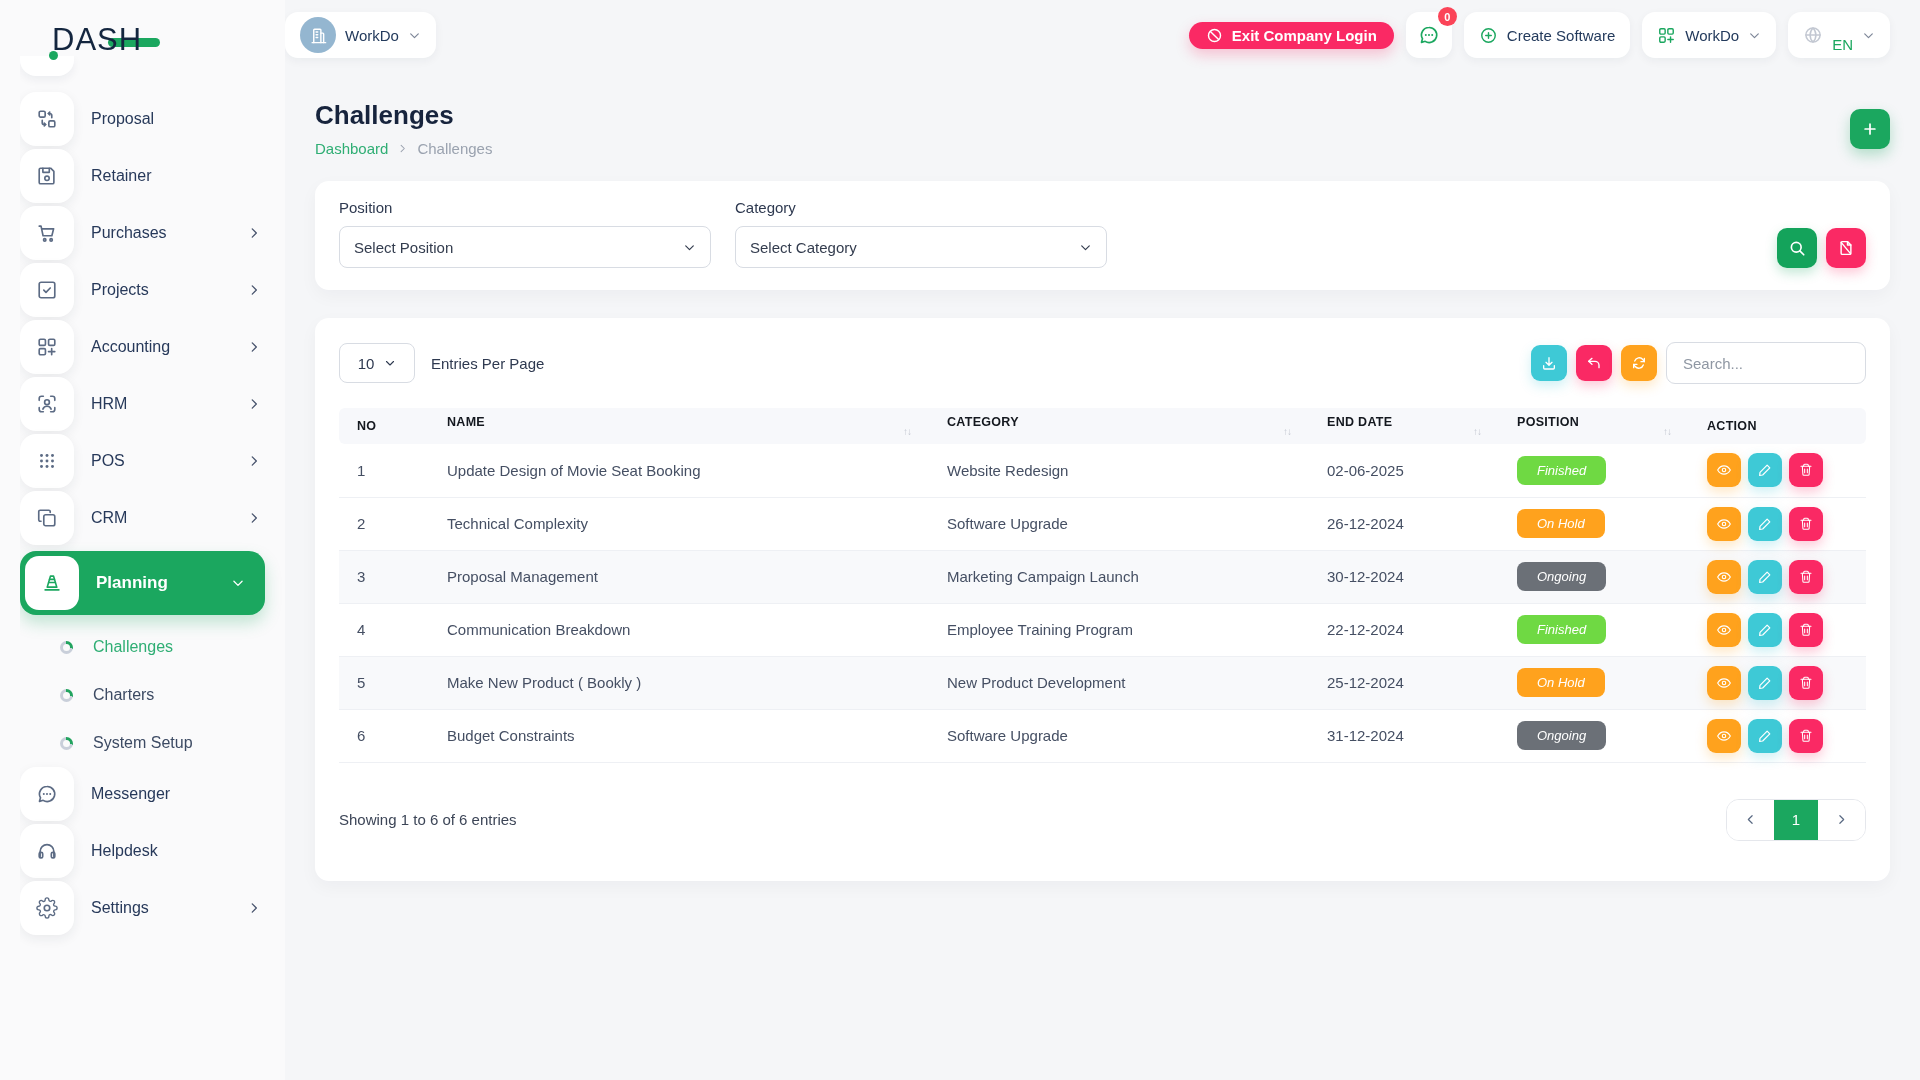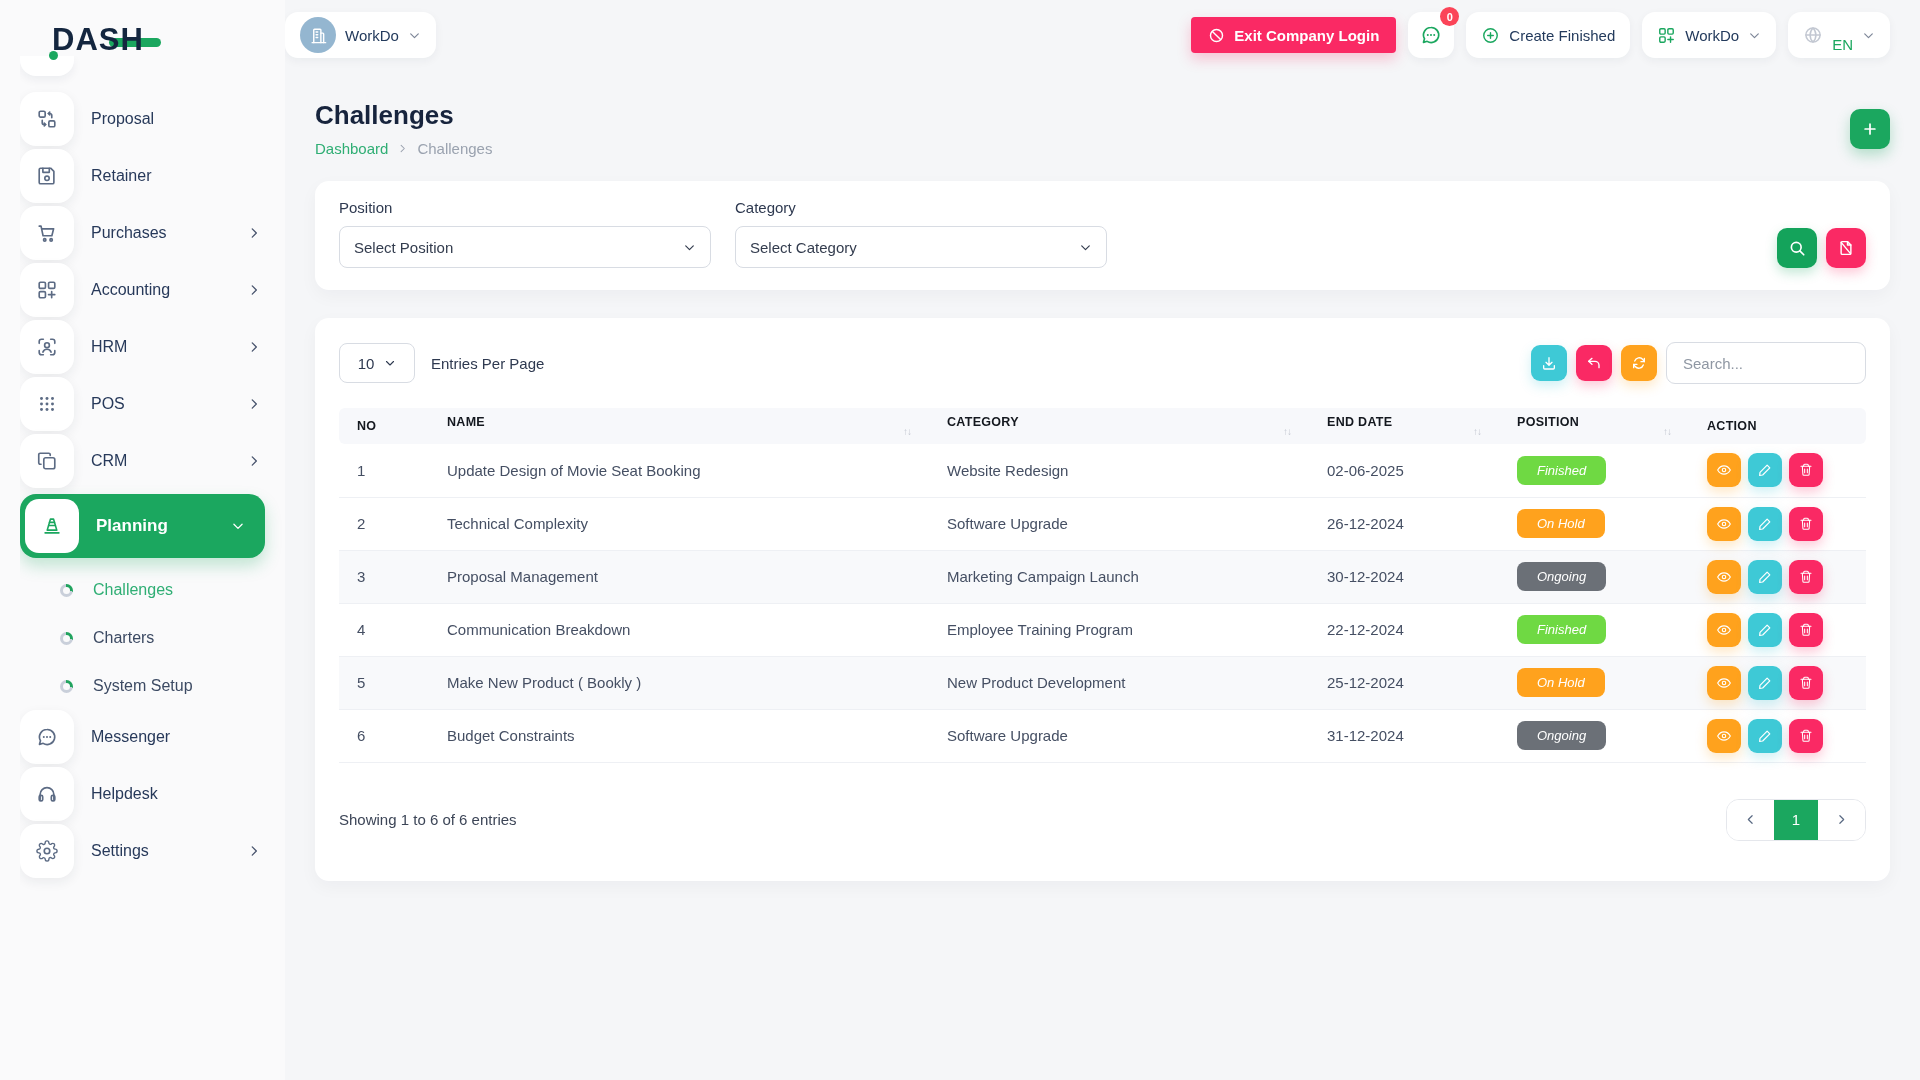--- a/index.html
+++ b/index.html
@@ -4,21 +4,21 @@
 <style>
   * { margin:0; padding:0; box-sizing:border-box; }
   html,body { width:1920px; height:1080px; overflow:hidden;
     font-family:"Liberation Sans","DejaVu Sans",sans-serif;
     background:#f5f6f8; color:#243757; }
 
   
   .sidebar { position:fixed; left:0; top:0; bottom:0; width:285px;
     background:#fafafb; padding:0 0 0 20px; z-index:5; }
   .logo { position:absolute; left:52px; top:22px; height:40px; }
-  .logo-text { position:relative; z-index:1; font-size:31px; font-weight:700;
+  .logo-text { position:relative; z-index:1; font-size:31px; font-weight:400;
     letter-spacing:1px; color:#14263f; }
   .logo-bar { position:absolute; z-index:0; left:62%; top:16px; width:52px;
     height:9px; border-radius:5px; background:#1ba75f; }
   .logo-dot { position:absolute; left:-3px; bottom:2px; width:9px; height:9px;
     border-radius:50%; background:#1ba75f; }
   .side-list { margin-top:56px; height:calc(100% - 56px); overflow:hidden; }
   .sliver { width:54px; height:20px; background:#fff;
     border-radius:0 0 16px 16px; box-shadow:0 4px 10px rgba(25,39,62,.06);
     margin-bottom:16px; }
   .side-item { display:flex; align-items:center; gap:17px; height:54px;
@@ -52,22 +52,22 @@
     height:46px; border-radius:13px; padding:0 15px; cursor:pointer;
     box-shadow:0 3px 10px rgba(25,39,62,.05); font-size:15px; color:#233a5c;
     font-weight:500; white-space:nowrap; }
   .ws-avatar { width:36px; height:36px; border-radius:50%; background:#94b6d0;
     display:flex; align-items:center; justify-content:center; color:#fff; }
   .ws-avatar svg { width:19px; height:19px; }
   .pill .chev { color:#7d8698; display:flex; }
   .pill .chev svg { width:13px; height:13px; }
   .spacer { margin-left:auto; }
   .btn-exit { display:flex; align-items:center; gap:9px; background:#fa2964;
-    color:#fff; font-size:15px; font-weight:600; height:36px; padding:8px 17px;
-    border:none; border-radius:4px; cursor:pointer;
+    color:#fff; font-size:15px; font-weight:600; height:27px; padding:8px 17px;
+    border:none; border-radius:14px; cursor:pointer;
     box-shadow:0 6px 14px rgba(250,41,100,.25); }
   .btn-exit svg { width:17px; height:17px; }
   .chat-btn { position:relative; width:46px; height:46px; background:#fff;
     border-radius:13px; display:flex; align-items:center; justify-content:center;
     cursor:pointer; box-shadow:0 3px 10px rgba(25,39,62,.05); color:#1ba75f; }
   .chat-btn svg { width:22px; height:22px; }
   .chat-badge { position:absolute; top:-5px; right:-5px; min-width:19px;
     height:19px; border-radius:50%; background:#fb4458; color:#fff;
     font-size:11px; font-weight:700; display:flex; align-items:center;
     justify-content:center; }
@@ -212,20 +212,34 @@
       <span class="side-label">Purchases</span>
       <span class="side-chev">
           <svg viewBox="0 0 24 24" fill="none" stroke="currentColor" stroke-width="2.2" stroke-linecap="round" stroke-linejoin="round">
             <path d="M9 5l7 7-7 7"></path>
           </svg>
         </span>
     </div>
     <div class="side-item">
       <span class="icon-box">
           <svg viewBox="0 0 24 24" fill="none" stroke="currentColor" stroke-width="1.8" stroke-linecap="round" stroke-linejoin="round">
+            <rect x="3.5" y="3.5" width="17" height="17" rx="2"></rect>
+            <path d="M8.5 12.2l2.4 2.4 4.6-4.8"></path>
+          </svg>
+        </span>
+      <span class="side-label">Projects</span>
+      <span class="side-chev">
+          <svg viewBox="0 0 24 24" fill="none" stroke="currentColor" stroke-width="2.2" stroke-linecap="round" stroke-linejoin="round">
+            <path d="M9 5l7 7-7 7"></path>
+          </svg>
+        </span>
+    </div>
+    <div class="side-item">
+      <span class="icon-box">
+          <svg viewBox="0 0 24 24" fill="none" stroke="currentColor" stroke-width="1.8" stroke-linecap="round" stroke-linejoin="round">
             <rect x="3.5" y="3.5" width="6.8" height="6.8" rx="1.4"></rect>
             <rect x="13.7" y="3.5" width="6.8" height="6.8" rx="1.4"></rect>
             <rect x="3.5" y="13.7" width="6.8" height="6.8" rx="1.4"></rect>
             <path d="M17.1 13.7v6.8M13.7 17.1h6.8"></path>
           </svg>
         </span>
       <span class="side-label">Accounting</span>
       <span class="side-chev">
           <svg viewBox="0 0 24 24" fill="none" stroke="currentColor" stroke-width="2.2" stroke-linecap="round" stroke-linejoin="round">
             <path d="M9 5l7 7-7 7"></path>
@@ -388,21 +402,21 @@
     <span class="chat-badge">0</span>
   </div>
 
   <div class="pill">
     <span class="icon-green">
         <svg viewBox="0 0 24 24" fill="none" stroke="currentColor" stroke-width="1.8" stroke-linecap="round" stroke-linejoin="round">
           <circle cx="12" cy="12" r="8.5"></circle>
           <path d="M12 8.5v7M8.5 12h7"></path>
         </svg>
       </span>
-    <span>Create Finished</span>
+    <span>Create Software</span>
   </div>
 
   <div class="pill">
     <span class="icon-green">
         <svg viewBox="0 0 24 24" fill="none" stroke="currentColor" stroke-width="1.8" stroke-linecap="round" stroke-linejoin="round">
           <rect x="3.5" y="3.5" width="6.8" height="6.8" rx="1.4"></rect>
           <rect x="13.7" y="3.5" width="6.8" height="6.8" rx="1.4"></rect>
           <rect x="3.5" y="13.7" width="6.8" height="6.8" rx="1.4"></rect>
           <path d="M17.1 13.7v6.8M13.7 17.1h6.8"></path>
         </svg>

